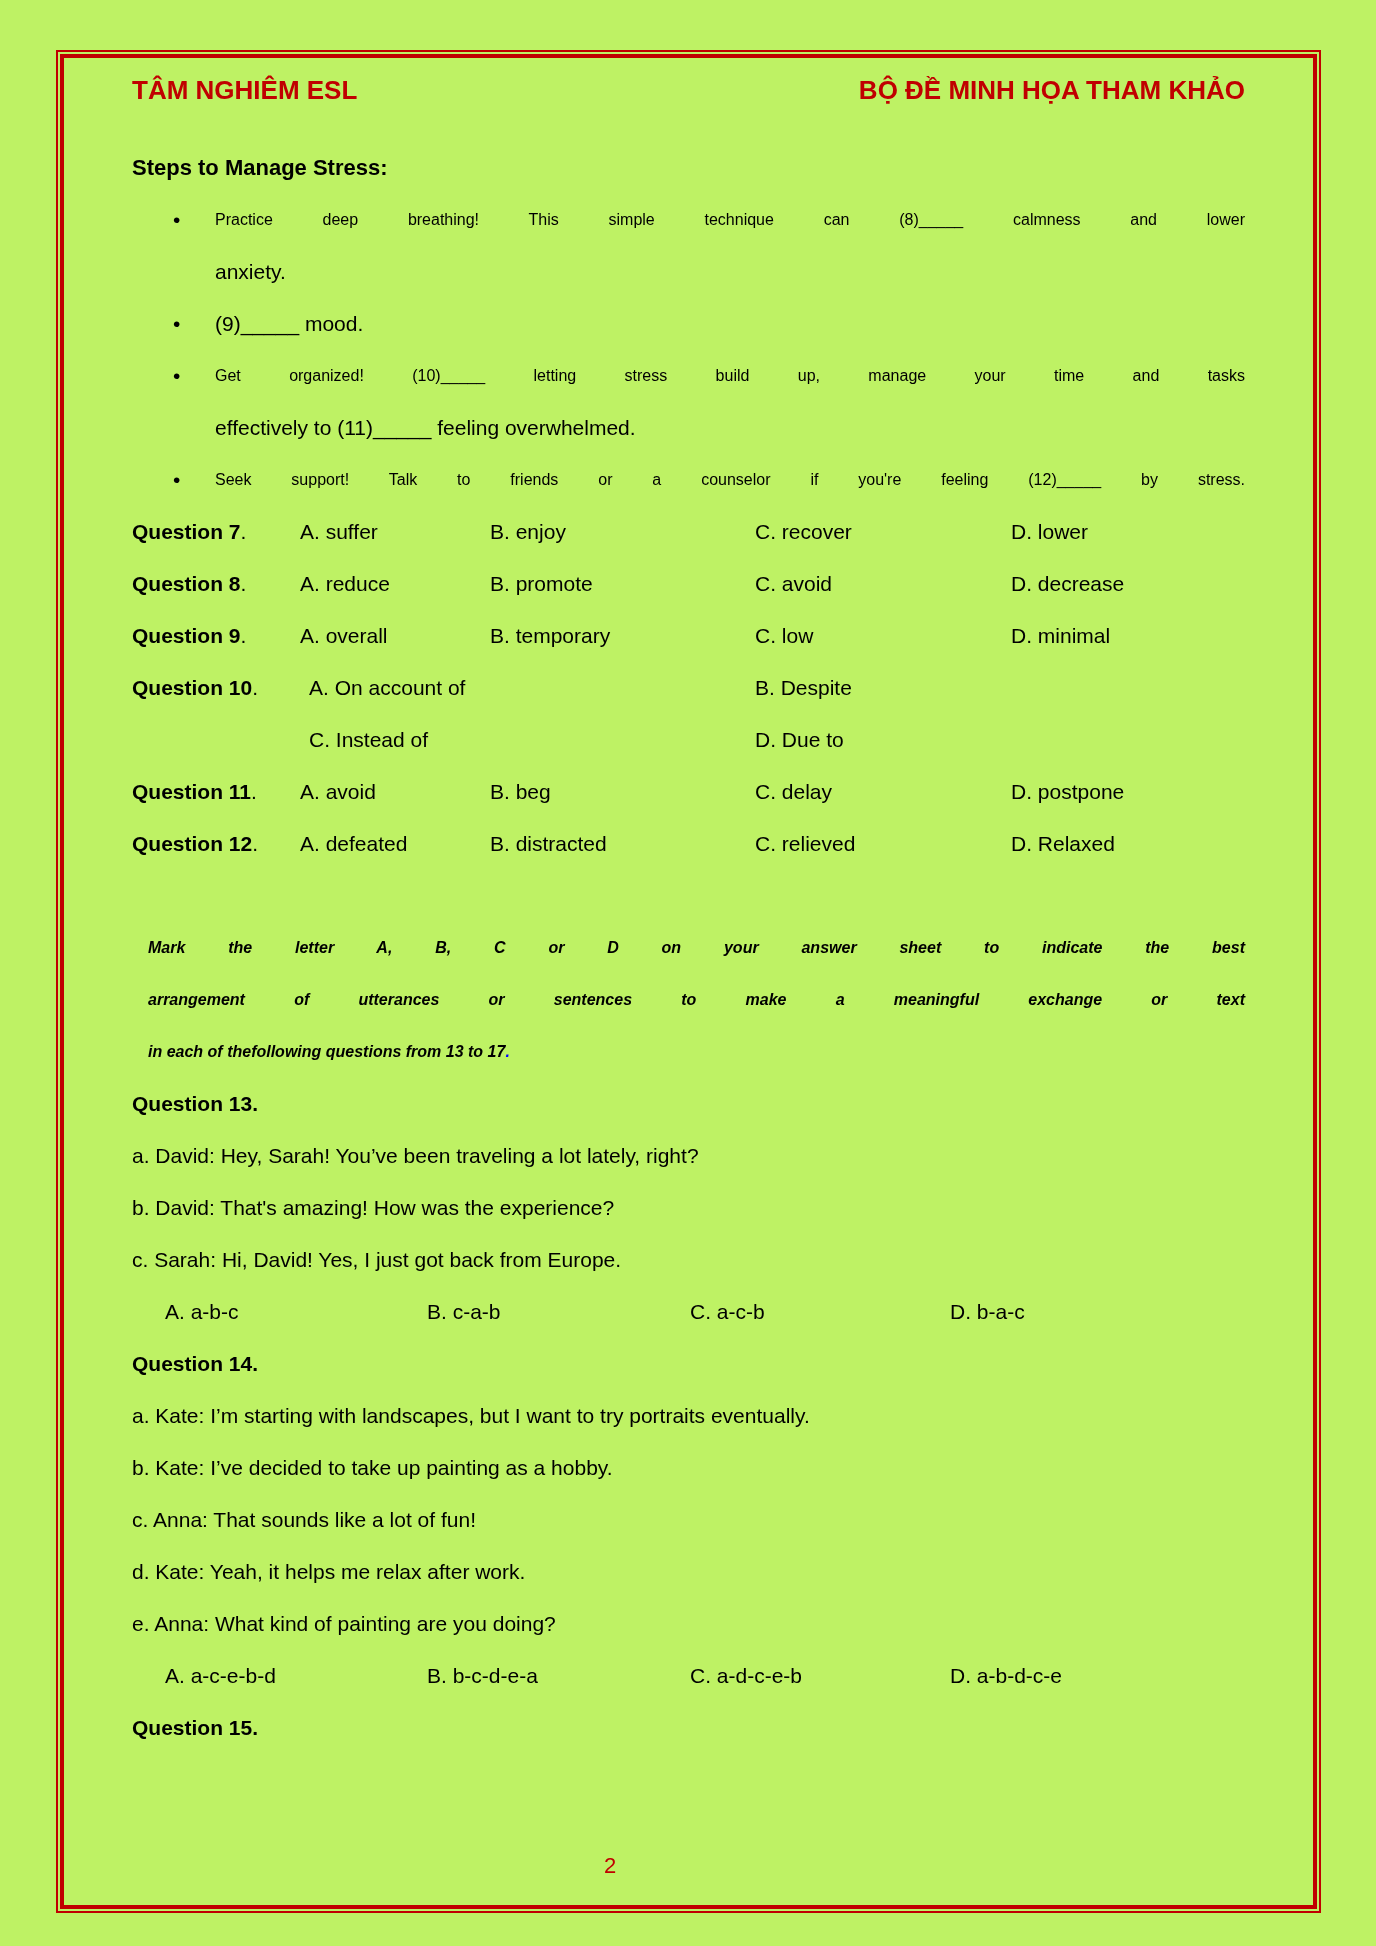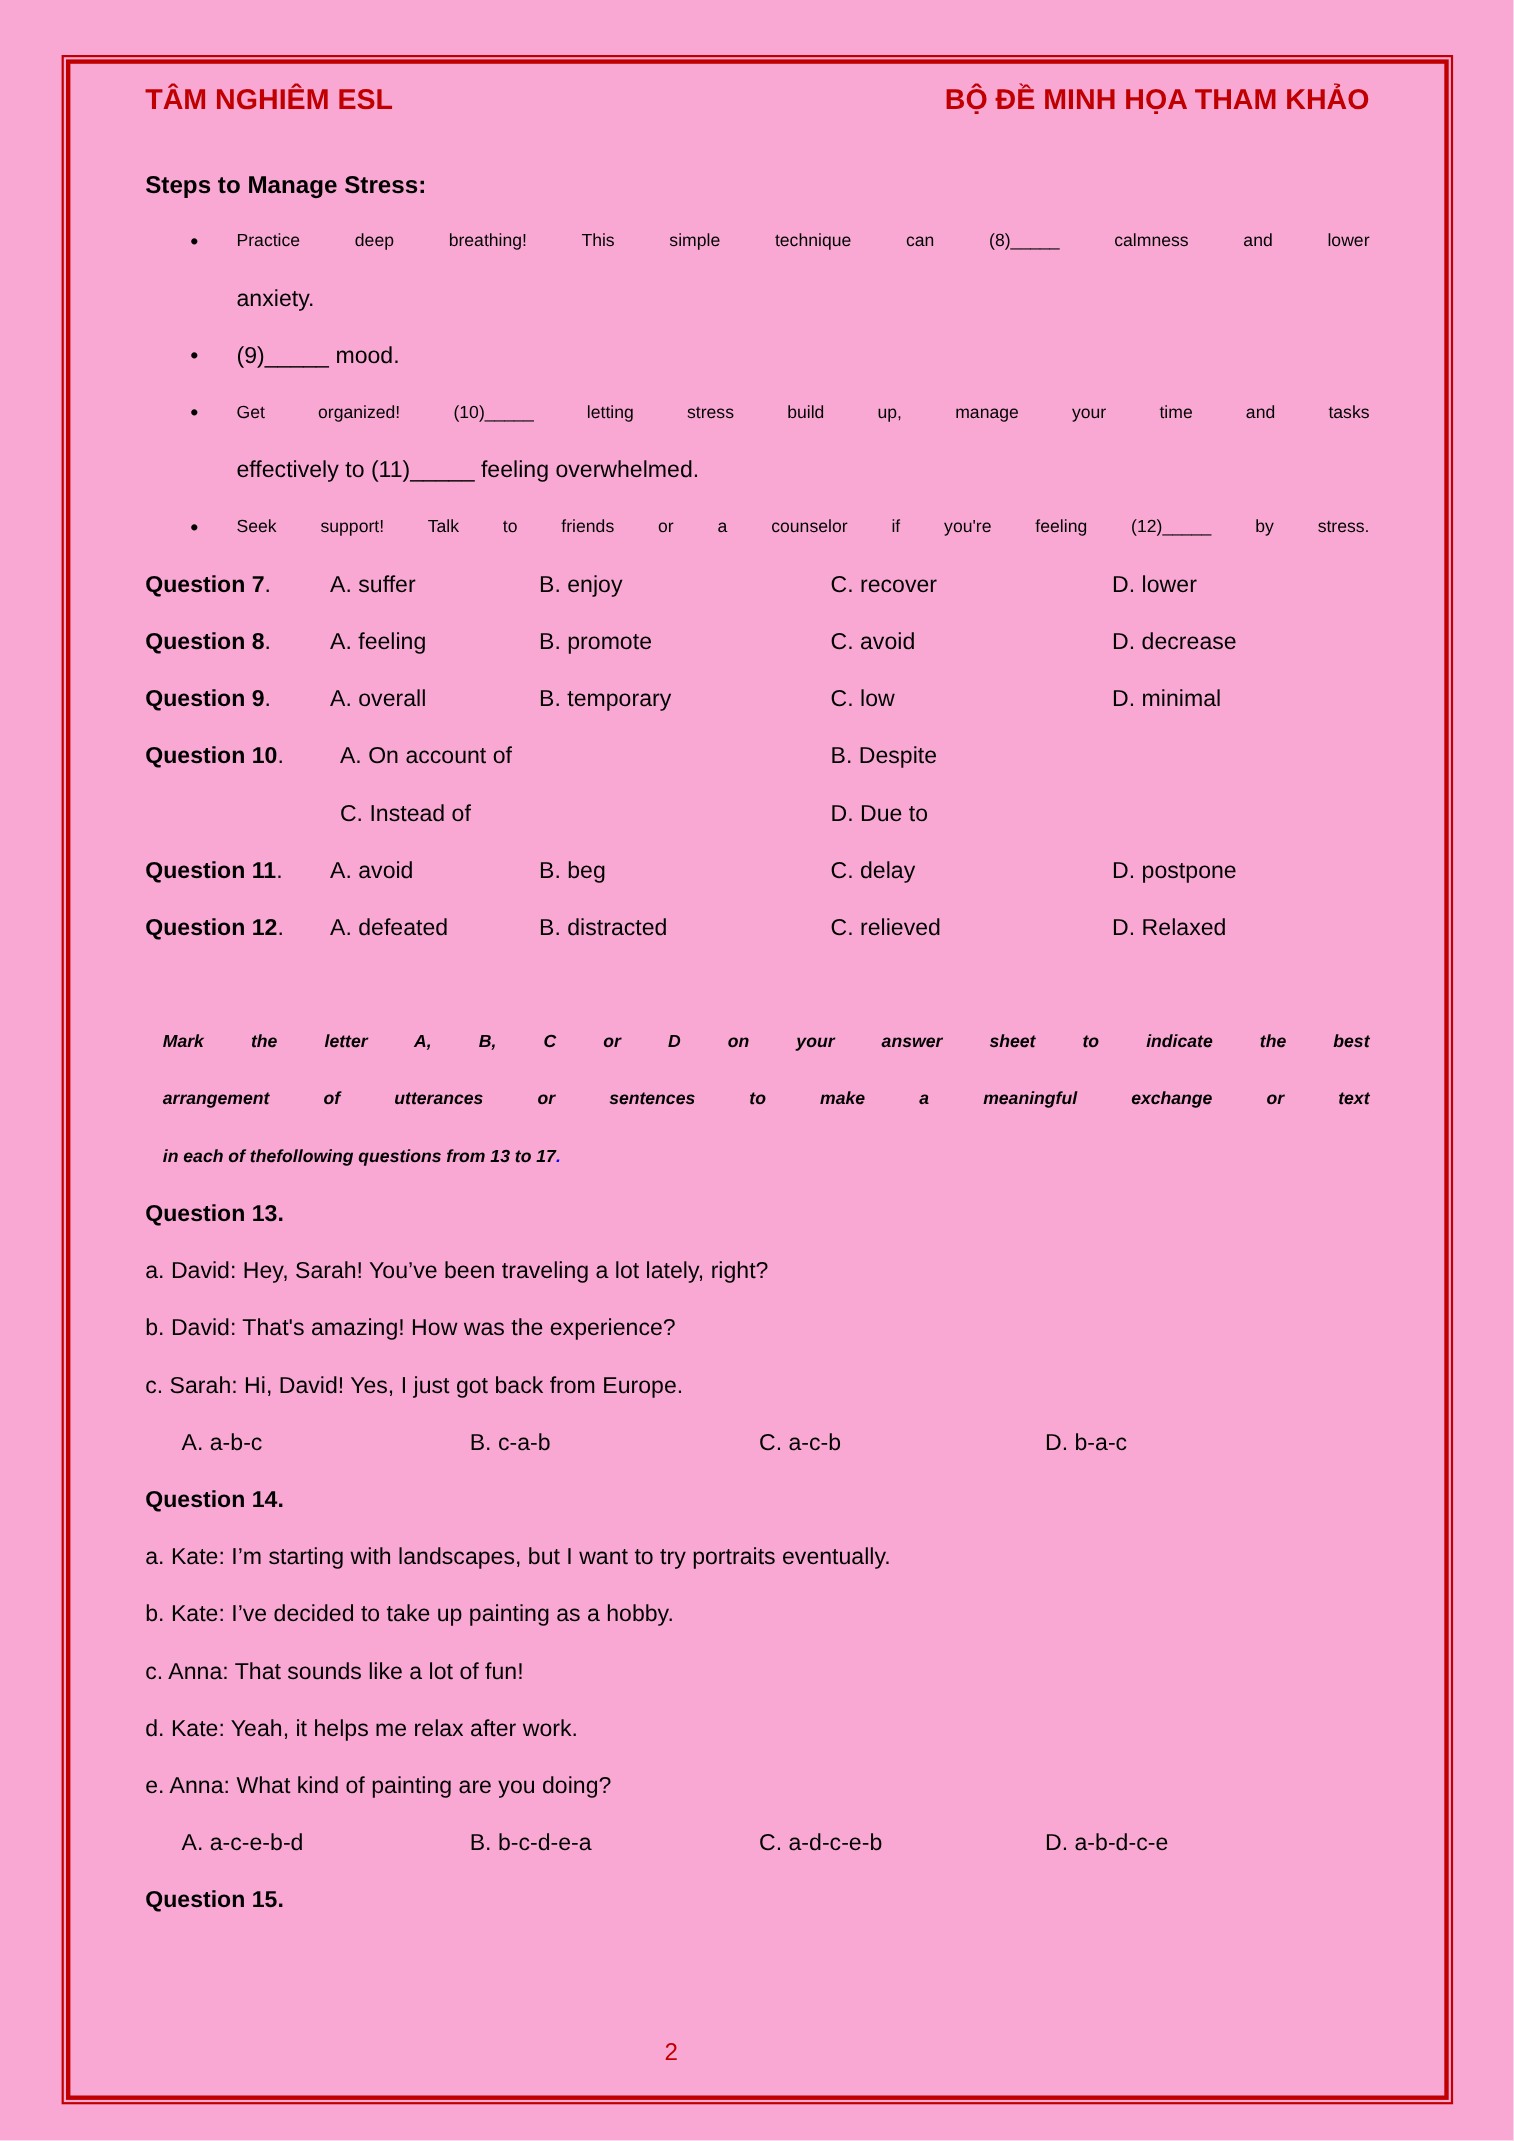--- a/index.html
+++ b/index.html
@@ -1,16 +1,16 @@
 <!DOCTYPE html>
 <html><head>
 <meta charset="utf-8">
 <style>
   html,body{margin:0;padding:0;background:#ffffff;}
-  .page{position:relative;width:1376px;height:1946px;background:#f9a8d4;overflow:hidden;
+  .page{position:relative;width:1376px;height:1946px;background:#bef264;overflow:hidden;
         font-family:"Liberation Sans",sans-serif;color:#000;}
   
   .border-outer{position:absolute;left:56px;top:50px;width:1261px;height:1859px;
                 border:2px solid #C00000;pointer-events:none;}
   .border-inner{position:absolute;inset:2px;border:4px solid #C00000;}
   .content{position:absolute;left:132px;top:0;width:1113px;}
   .hdr{display:flex;justify-content:space-between;margin-top:64px;height:52px;line-height:52px;
        font-weight:bold;font-size:26px;color:#C00000;}
   .line{height:52px;line-height:52px;font-size:21px;}
   .jline{height:52px;line-height:52px;font-size:16px;text-align:justify;text-align-last:justify;}
@@ -69,21 +69,21 @@
 
     <div class="qrow">
       <span class="c0"><b>Question 7</b><span>. </span></span>
       <span class="c1">A. suffer</span>
       <span class="c2">B. enjoy</span>
       <span class="c3">C. recover</span>
       <span class="c4">D. lower</span>
     </div>
     <div class="qrow">
       <span class="c0"><b>Question 8</b><span>. </span></span>
-      <span class="c1">A. feeling</span>
+      <span class="c1">A. reduce</span>
       <span class="c2">B. promote</span>
       <span class="c3">C. avoid</span>
       <span class="c4">D. decrease</span>
     </div>
     <div class="qrow">
       <span class="c0"><b>Question 9</b><span>. </span></span>
       <span class="c1">A. overall</span>
       <span class="c2">B. temporary</span>
       <span class="c3">C. low</span>
       <span class="c4">D. minimal</span>

